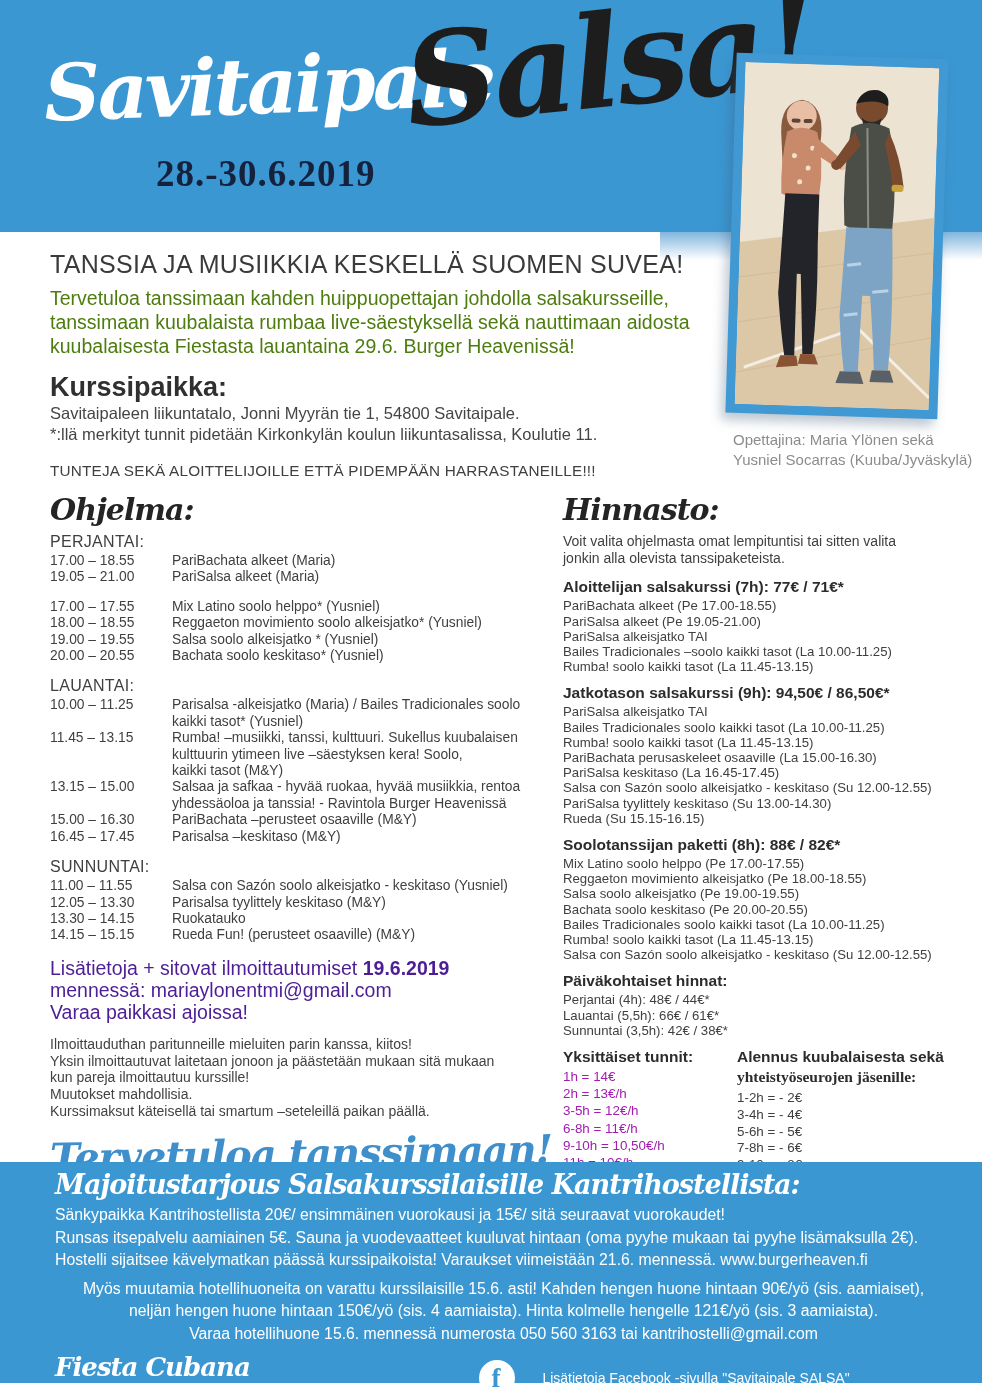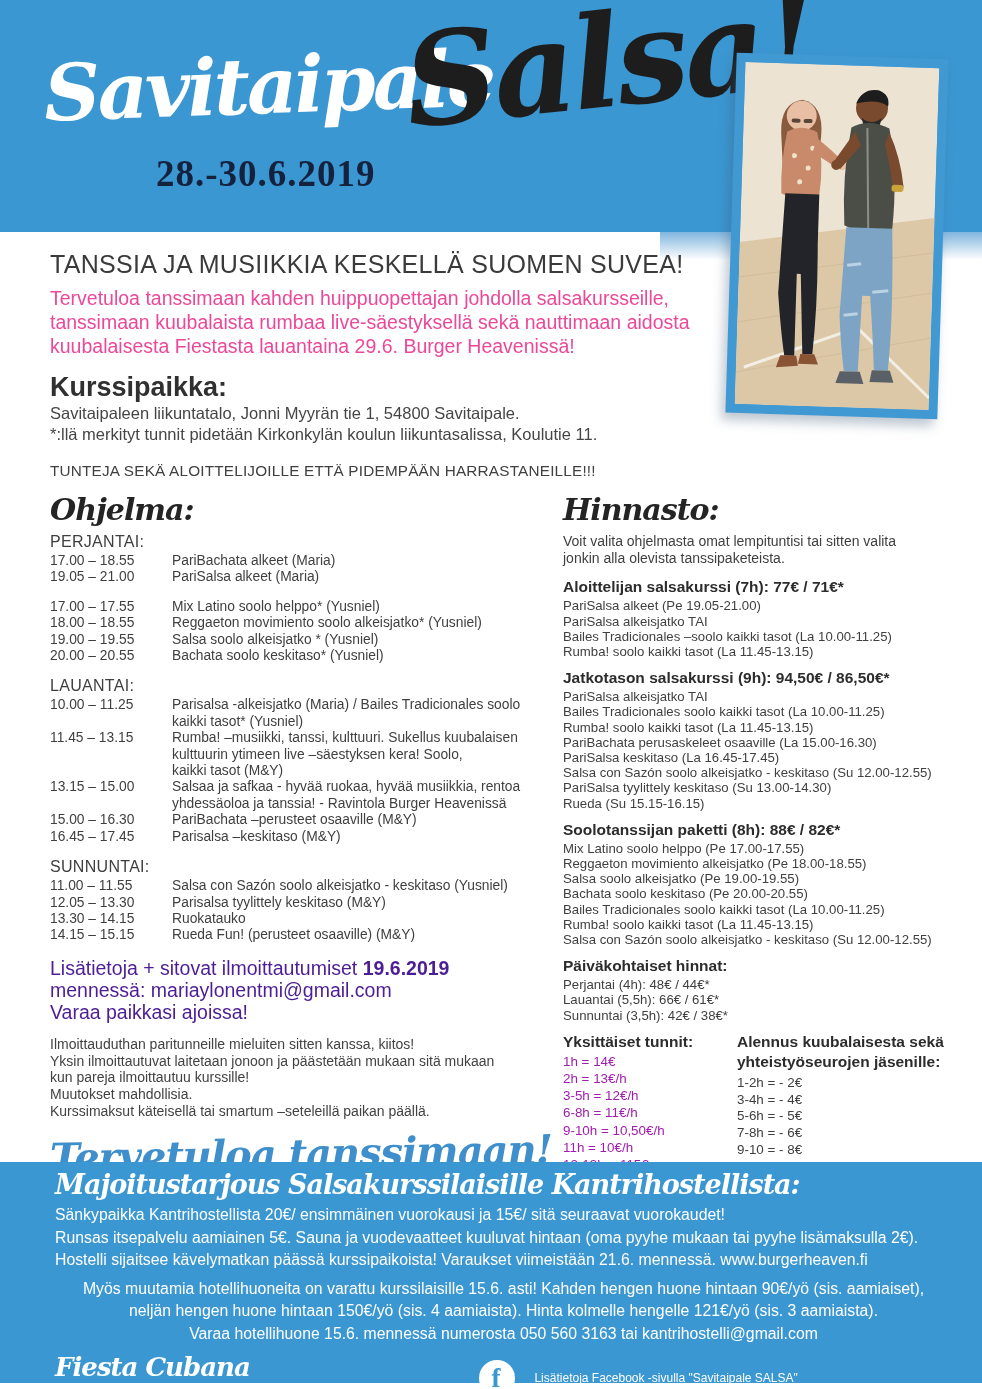--- a/index.html
+++ b/index.html
@@ -18,21 +18,21 @@
 
   
   .photo-wrap{position:absolute;left:731px;top:56px;width:194px;height:342px;background:#4199d3;
         padding:9px;transform:rotate(1.8deg);box-shadow:-4px 7px 12px rgba(60,90,120,.35);}
   .photo-scene{width:194px;height:342px;display:block;}
   .photo-caption{position:absolute;left:733px;top:430px;font-size:15px;line-height:20px;color:#8c8c8c;}
 
   
   .main{position:absolute;top:250px;left:50px;width:890px;}
   .h1{font-size:25px;font-weight:400;color:#3a3a3a;letter-spacing:.3px;}
-  .intro-p{margin-top:7px;width:660px;font-size:19.5px;line-height:24px;color:#ec4899;}
+  .intro-p{margin-top:7px;width:660px;font-size:19.5px;line-height:24px;color:#4d7c0f;}
   .h2{margin-top:14px;font-size:27px;font-weight:bold;color:#303030;}
   .venue-line{font-size:16.5px;line-height:21px;color:#454545;}
   .shout{margin-top:17px;font-size:15.3px;color:#404040;letter-spacing:.2px;}
 
   .columns{display:flex;margin-top:12px;}
   .col-left{width:513px;flex:none;}
   .col-right{width:377px;flex:none;}
 
   .script-heading{font-family:"DejaVu Serif", serif;font-style:italic;font-weight:bold;
         font-size:30px;color:#242424;letter-spacing:-1px;margin-bottom:6px;}
@@ -71,21 +71,21 @@
   .f-line{font-size:15.8px;line-height:22.5px;white-space:nowrap;}
   .f-para2{margin-top:6px;text-align:center;}
   .f-bottom{display:flex;align-items:flex-end;margin-top:8px;}
   .fiesta-title{font-family:"DejaVu Serif", serif;font-style:italic;font-weight:bold;
         font-size:26px;line-height:28px;letter-spacing:-1px;}
   .fiesta-line{font-size:15.8px;margin-top:3px;white-space:nowrap;}
   .fb-row{display:flex;align-items:center;margin-left:60px;margin-bottom:6px;}
   .fb-circle{width:36px;height:36px;border-radius:50%;background:#ffffff;position:relative;flex:none;}
   .fb-f{position:absolute;left:12px;top:3px;color:#3b97d2;font-weight:bold;font-size:27px;
         font-family:"Liberation Serif", serif;}
-  .fb-label{font-size:12px;margin-left:19px;white-space:nowrap;}
+  .fb-label{font-size:14px;margin-left:27px;white-space:nowrap;}
 </style>
 </head>
 <body>
 
 <div class="page">
 
   <header class="banner">
     <div class="script title-white">Savitaipale</div>
     <div class="script title-black">Salsa!</div>
     <div class="banner-dates">28.-30.6.2019</div>
@@ -134,20 +134,24 @@
         <circle cx="94" cy="100" r="5" fill="#7a4a2e"></circle>
         <path d="M146 66 Q158 90 162 120 L152 126 Q148 98 142 78 Z" fill="#7a4a2e"></path>
         <rect x="150" y="118" width="12" height="7" rx="3" fill="#c9a23c"></rect>
         <path d="M106 162 L102 250 Q104 280 108 306 L122 306 L124 230 L132 230 Q136 270 138 304 L152 304 Q156 250 152 162 Z" fill="#7da4c4"></path>
         <path d="M108 200 L122 198 M134 226 L150 224 M106 250 L120 248" stroke="#b9d2e4" stroke-width="3"></path>
         <path d="M104 306 L124 306 L128 318 L100 318 Z" fill="#5a6068"></path>
         <path d="M136 304 L154 304 L158 316 L134 316 Z" fill="#5a6068"></path>
       </g>
     </svg>
   </figure>
+  <figcaption class="photo-caption">
+    <div>Opettajina: Maria Ylönen sekä</div>
+    <div>Yusniel Socarras (Kuuba/Jyväskylä)</div>
+  </figcaption>
 
   <main class="main">
     <div class="h1">TANSSIA JA MUSIIKKIA KESKELLÄ SUOMEN SUVEA!</div>
     <div class="intro-p">Tervetuloa tanssimaan kahden huippuopettajan johdolla salsakursseille, tanssimaan kuubalaista rumbaa live-säestyksellä sekä nauttimaan aidosta kuubalaisesta Fiestasta lauantaina 29.6. Burger Heavenissä!</div>
     <div class="h2">Kurssipaikka:</div>
     <div class="venue-line">Savitaipaleen liikuntatalo, Jonni Myyrän tie 1, 54800 Savitaipale.</div>
     <div class="venue-line">*:llä merkityt tunnit pidetään Kirkonkylän koulun liikuntasalissa, Koulutie 11.</div>
     <div class="shout">TUNTEJA SEKÄ ALOITTELIJOILLE ETTÄ PIDEMPÄÄN HARRASTANEILLE!!!</div>
 
     <div class="columns">
@@ -261,40 +265,41 @@
           </div>
 
         <div class="reg">
           <div><span>Lisätietoja + sitovat ilmoittautumiset </span><b>19.6.2019</b></div>
           <div>mennessä: mariaylonentmi@gmail.com</div>
           <div>Varaa paikkasi ajoissa!</div>
         </div>
 
         <div class="notes">
 
-        <div class="note-line">Ilmoittauduthan paritunneille mieluiten sitten kanssa, kiitos!</div>
+        <div class="note-line">Ilmoittauduthan paritunneille mieluiten parin kanssa, kiitos!</div>
             <div class="note-line">Yksin ilmoittautuvat laitetaan jonoon ja päästetään mukaan sitä mukaan</div>
             <div class="note-line">kun pareja ilmoittautuu kurssille!</div>
             <div class="note-line">Muutokset mahdollisia.</div>
             <div class="note-line">Kurssimaksut käteisellä tai smartum –seteleillä paikan päällä.</div>
           </div>
 
         <div class="welcome">Tervetuloa tanssimaan!</div>
       </section>
 
       <section class="col-right">
         <div class="script-heading">Hinnasto:</div>
         <div class="pr-intro">Voit valita ohjelmasta omat lempituntisi tai sitten valita jonkin alla olevista tanssipaketeista.</div>
 
         <div>
 
             <div class="pkg">
               <div class="pkg-title">Aloittelijan salsakurssi (7h): 77€ / 71€*</div>
               <div>
 
+              <div class="pkg-item">PariBachata alkeet (Pe 17.00-18.55)</div>
                 <div class="pkg-item">PariSalsa alkeet (Pe 19.05-21.00)</div>
                 <div class="pkg-item">PariSalsa alkeisjatko TAI</div>
                 <div class="pkg-item">Bailes Tradicionales –soolo kaikki tasot (La 10.00-11.25)</div>
                 <div class="pkg-item">Rumba! soolo kaikki tasot (La 11.45-13.15)</div>
               </div>
             </div>
 
             <div class="pkg">
               <div class="pkg-title">Jatkotason salsakurssi (9h): 94,50€ / 86,50€*</div>
               <div>
@@ -344,21 +349,21 @@
                 <div class="single-item">2h = 13€/h</div>
                 <div class="single-item">3-5h = 12€/h</div>
                 <div class="single-item">6-8h = 11€/h</div>
                 <div class="single-item">9-10h = 10,50€/h</div>
                 <div class="single-item">11h = 10€/h</div>
                 <div class="single-item">12-13h = 115€</div>
               </div>
           </div>
           <div class="subcol-discount">
             <div class="pkg-title">Alennus kuubalaisesta sekä</div>
-            <div class="pkg-title" style="margin-bottom:4px;">yhteistyöseurojen jäsenille:</div>
+            <div class="pkg-title" style="margin-bottom:4px;font-family:Liberation Serif, serif;">yhteistyöseurojen jäsenille:</div>
             <div>
 
             <div class="disc-item">1-2h = - 2€</div>
                 <div class="disc-item">3-4h = - 4€</div>
                 <div class="disc-item">5-6h = - 5€</div>
                 <div class="disc-item">7-8h = - 6€</div>
                 <div class="disc-item">9-10 = - 8€</div>
                 <div class="disc-item">11-13h = -10€</div>
               </div>
           </div>

